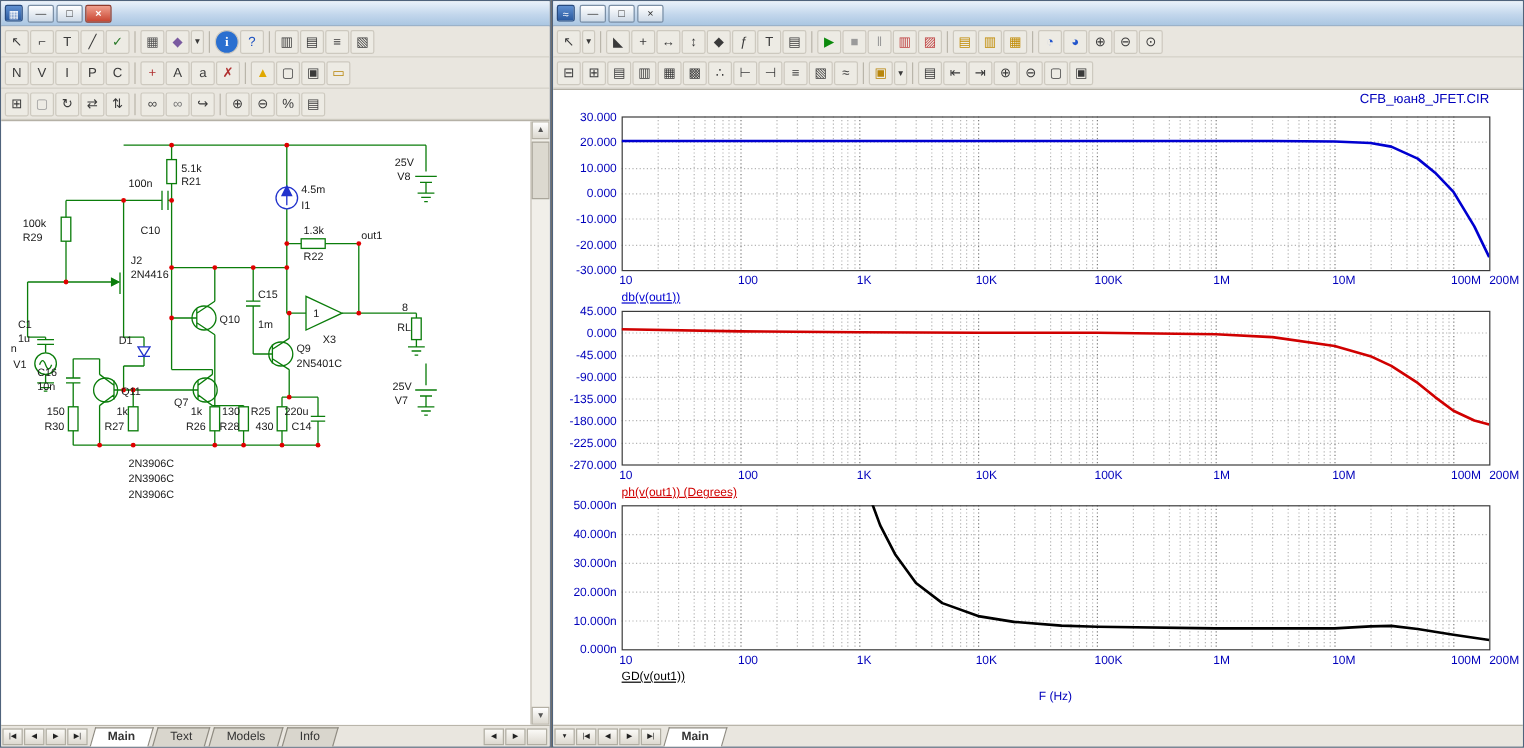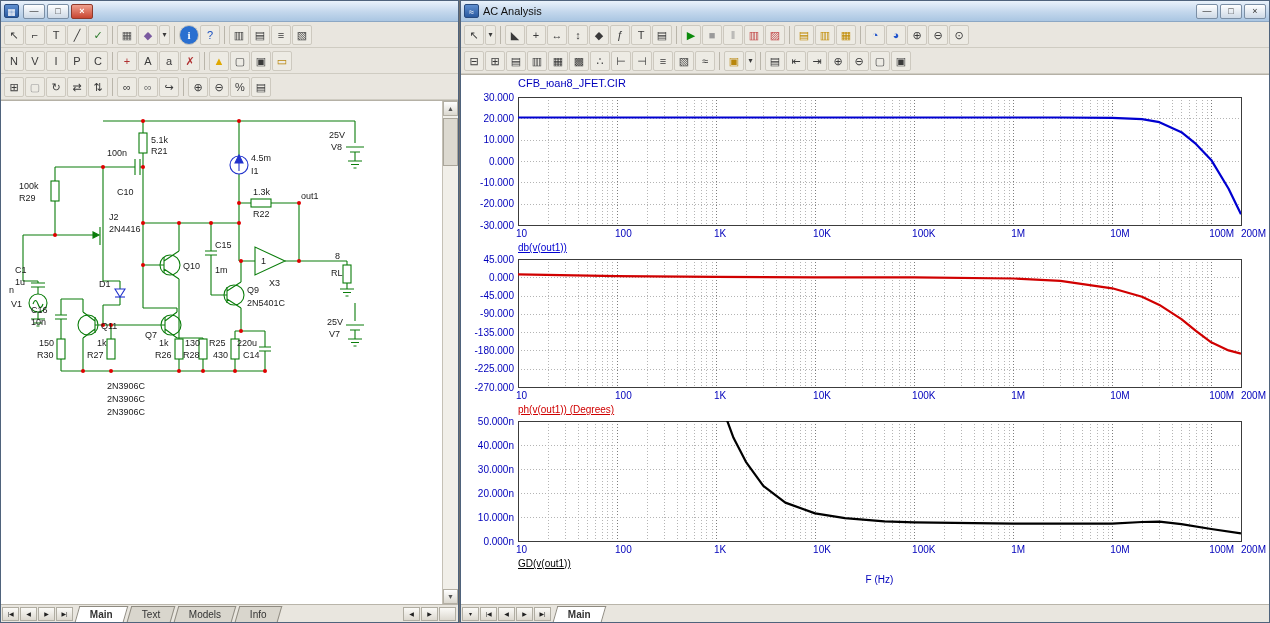--- a/index.html
+++ b/index.html
@@ -36,21 +36,21 @@
   .tabbar{height:18px;display:flex;align-items:center;background:#e9e6df;border-top:1px solid #b9b5aa;
     font-size:10px;padding:0 1px;}
   .navbtn{width:17px;height:14px;border:1px solid #b0ada2;background:linear-gradient(#fbfaf7,#ddd9d0);
     font-size:6px;line-height:12px;text-align:center;color:#222;margin-right:1px;flex:0 0 auto;}
   .tab{height:16px;padding:1px 12px;border:1px solid #8f8b81;border-bottom:none;background:#d9d6cd;
     margin-left:3px;transform:skewX(-16deg);color:#333;flex:0 0 auto;}
   .tab span{display:inline-block;transform:skewX(16deg);font-size:10px;line-height:13px;}
   .tab.active{background:#ffffff;font-weight:bold;}
   .spacer{flex:1;}
   .plot-panel{background:#fff;height:530px;border-top:1px solid #b5b1a6;padding-top:2px;overflow:hidden;}
-  #chart-title{margin-left:57px;width:723px;text-align:left;font-size:11px;color:#0000bb;height:16px;}
+  #chart-title{margin-left:57px;width:723px;text-align:right;font-size:11px;color:#0000bb;height:16px;}
   .chart-svg{display:block;}
   .chart-svg text{font-family:"Liberation Sans",sans-serif;}
 </style>
 </head>
 <body>
 
 <div class="window" id="left-window">
   <div class="titlebar">
     <span class="title-icon">▦</span>
     <span class="winbtns">
@@ -262,21 +262,20 @@
     <span class="spacer"></span>
     <span class="navbtn">◀</span>
     <span class="navbtn">▶</span>
     <span class="navbtn"></span>
   </div>
 </div>
 
 <div class="window" id="right-window">
   <div class="titlebar">
     <span class="title-icon">≈</span>
-    <span class="title-text">AC Analysis</span>
     <span class="winbtns">
       <span class="winbtn">—</span>
       <span class="winbtn">□</span>
       <span class="winbtn">×</span>
     </span>
   </div>
   <div class="toolbar" id="rw-tb1">
       <span class="tbtn">↖</span>
       <span class="tbtn small">▾</span>
       <span class="tsep"></span>

